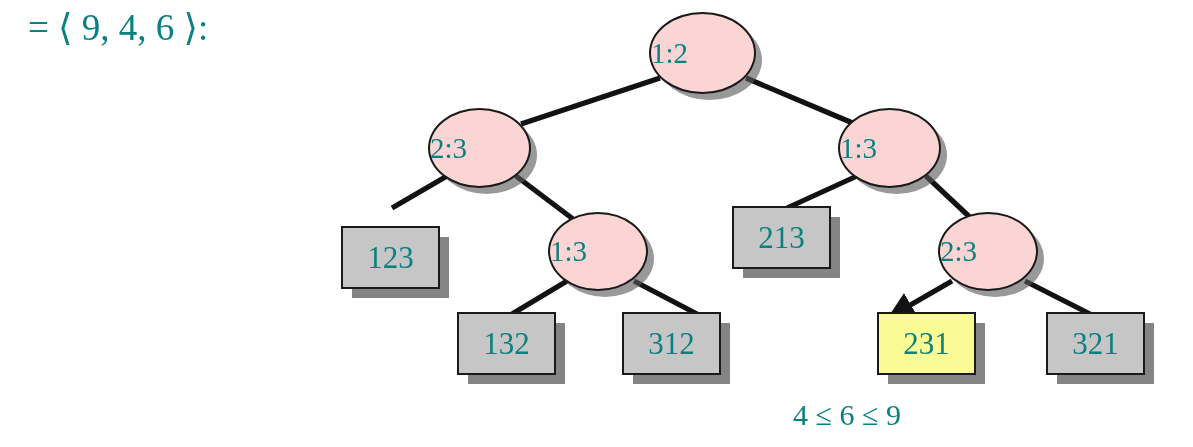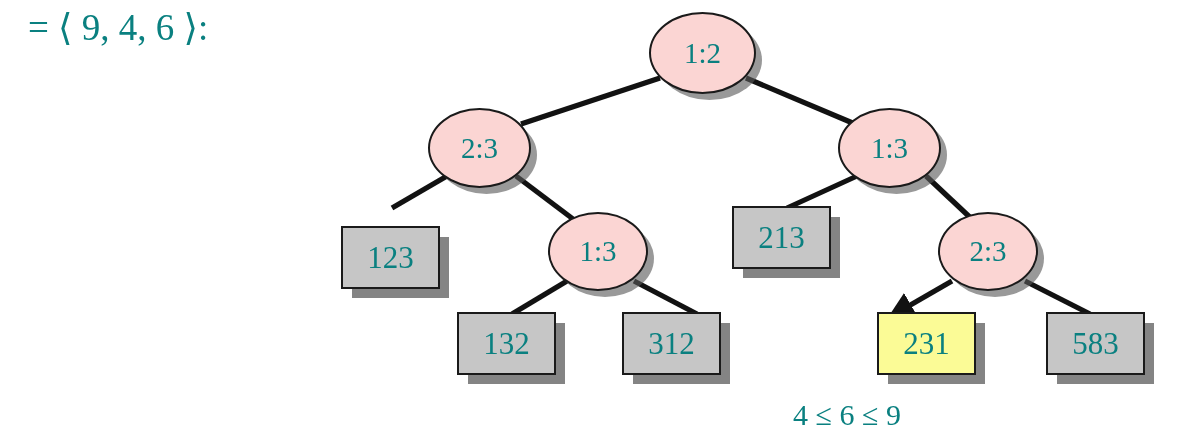--- a/index.html
+++ b/index.html
@@ -50,21 +50,21 @@
 
   
   .node-oval {
     position: absolute;
     border-radius: 50%;
     background: #fbd5d3;
     border: 2.4px solid #1a1a1a;
     box-sizing: border-box;
     display: flex;
     align-items: center;
-    justify-content: center;
+    justify-content: flex-start;
     color: #0a8080;
     font-size: 29px;
     box-shadow: 7px 7px 0 -1px rgba(90,90,90,0.62);
   }
 
   .leaf-box {
     position: absolute;
     background: #c6c6c6;
     border: 2.6px solid #1a1a1a;
     box-sizing: border-box;
@@ -152,19 +152,19 @@
       <div class="leaf-box" style="left: 622px; top: 312px; width: 99px; height: 63px; text-align: right;">
         <span>312</span>
       </div>
       <div class="leaf-box" style="left: 732px; top: 206px; width: 99px; height: 63px; text-align: right;">
         <span>213</span>
       </div>
       <div class="leaf-box highlight" style="left: 845px; top: 312px; width: 99px; height: 63px; margin-left: 32px;">
         <span>231</span>
       </div>
       <div class="leaf-box" style="left: 1046px; top: 312px; width: 99px; height: 63px;">
-        <span>583</span>
+        <span>321</span>
       </div>
     </div>
 
   <div id="caption" style="left:793px; top:398px;">4 ≤ 6 ≤ 9</div>
 
 </div>
 
 </body></html>

